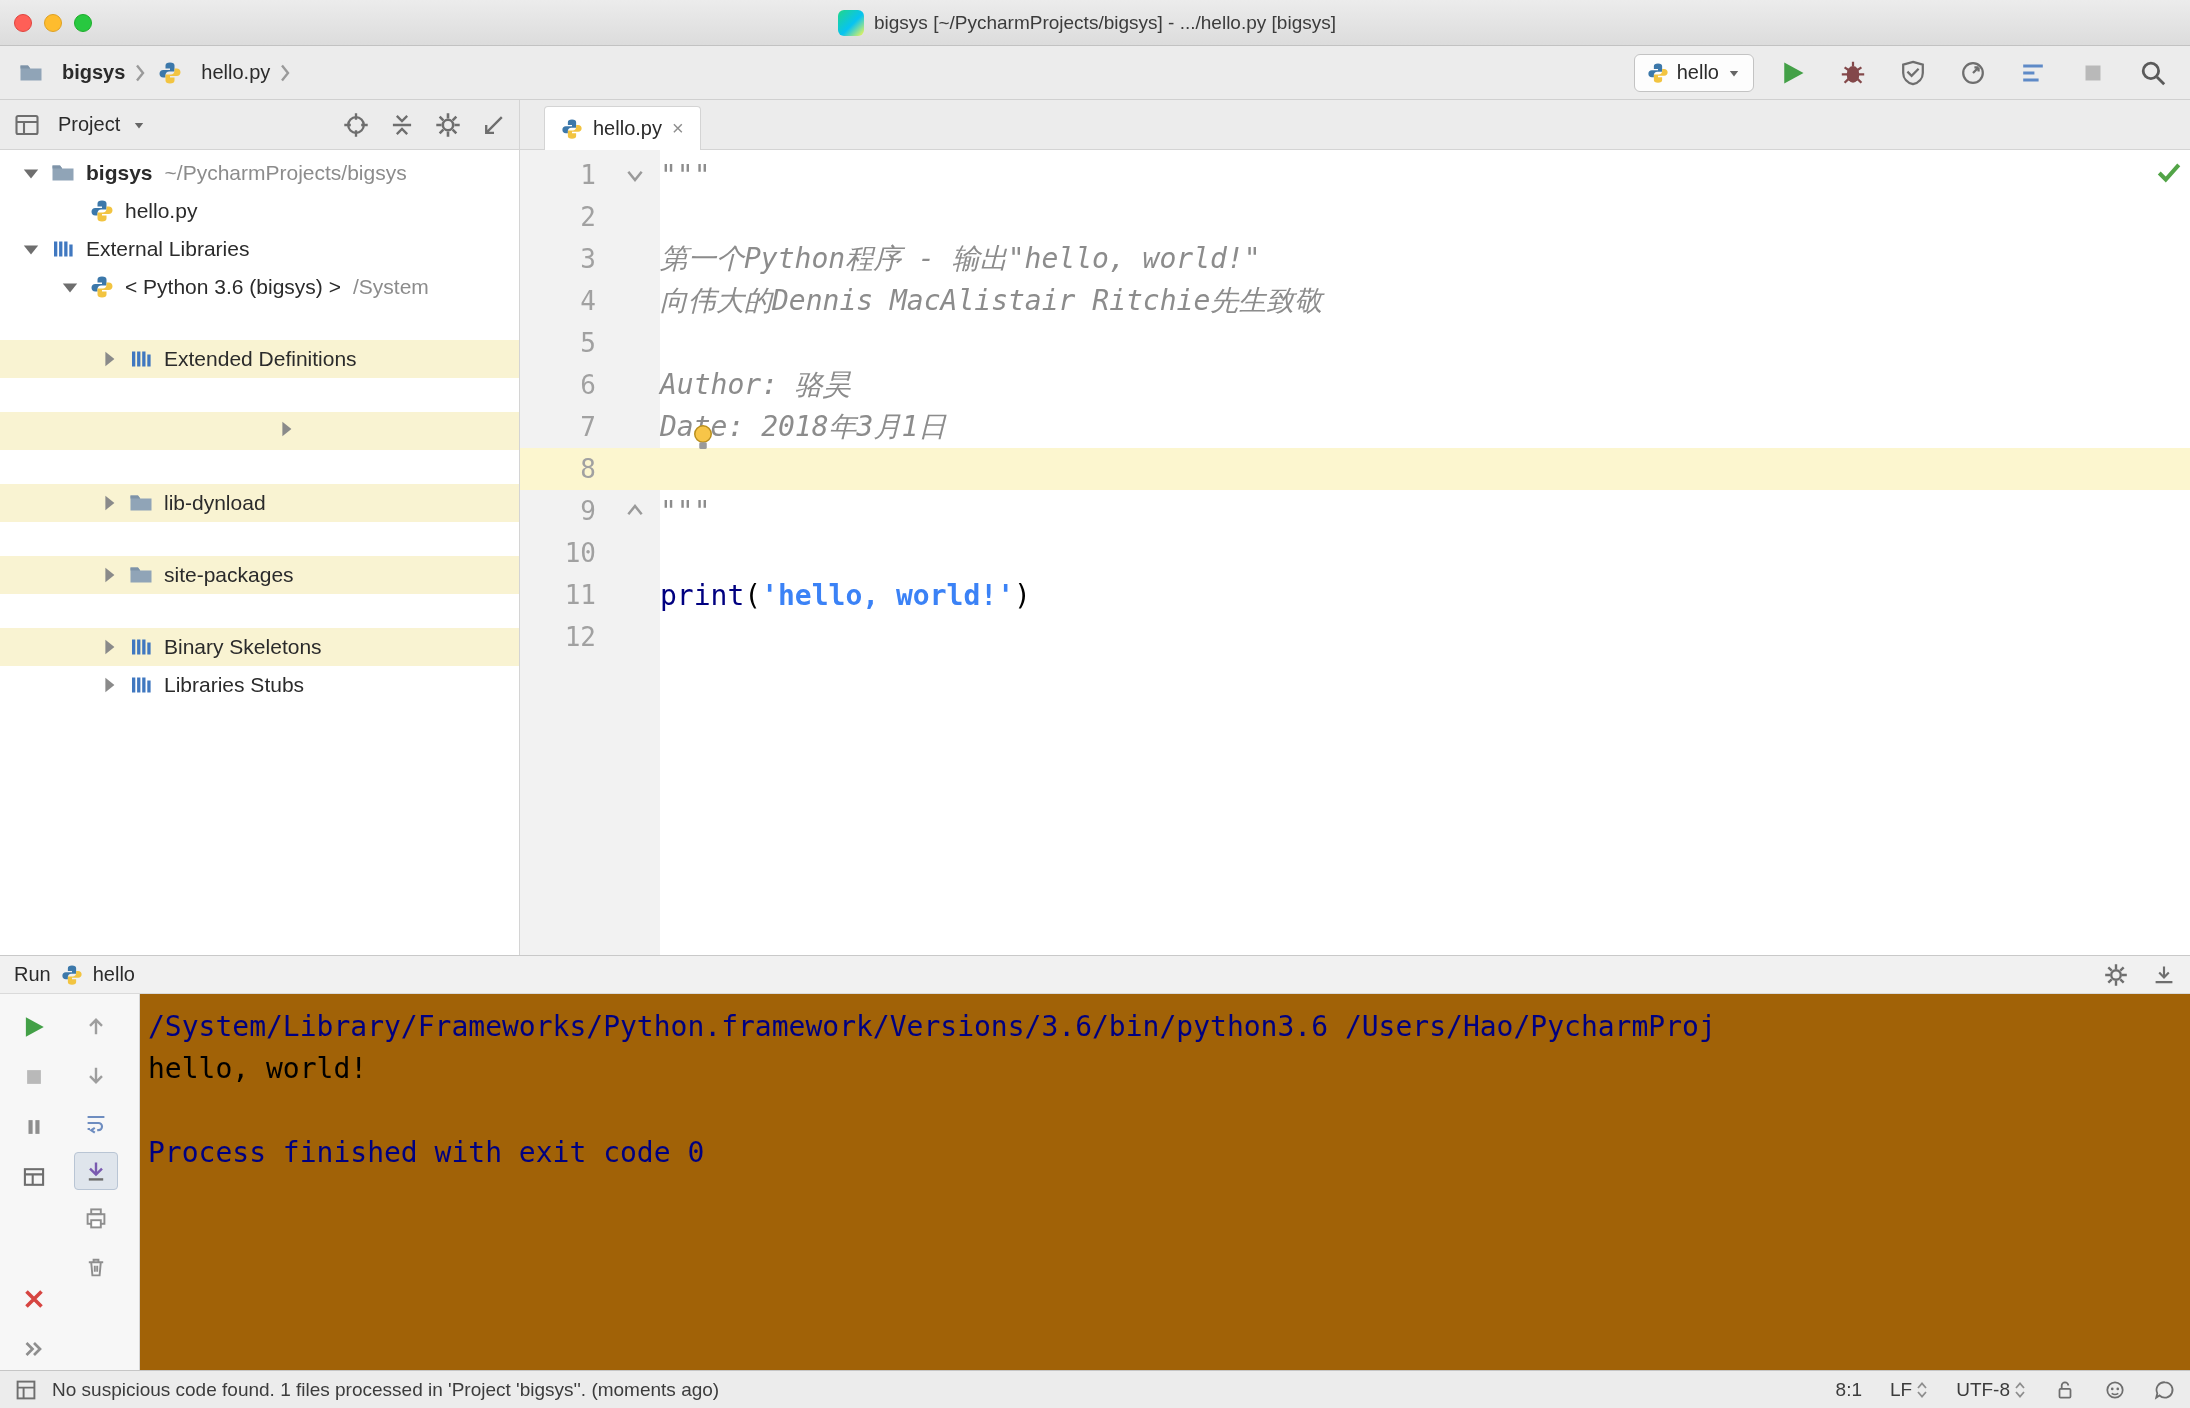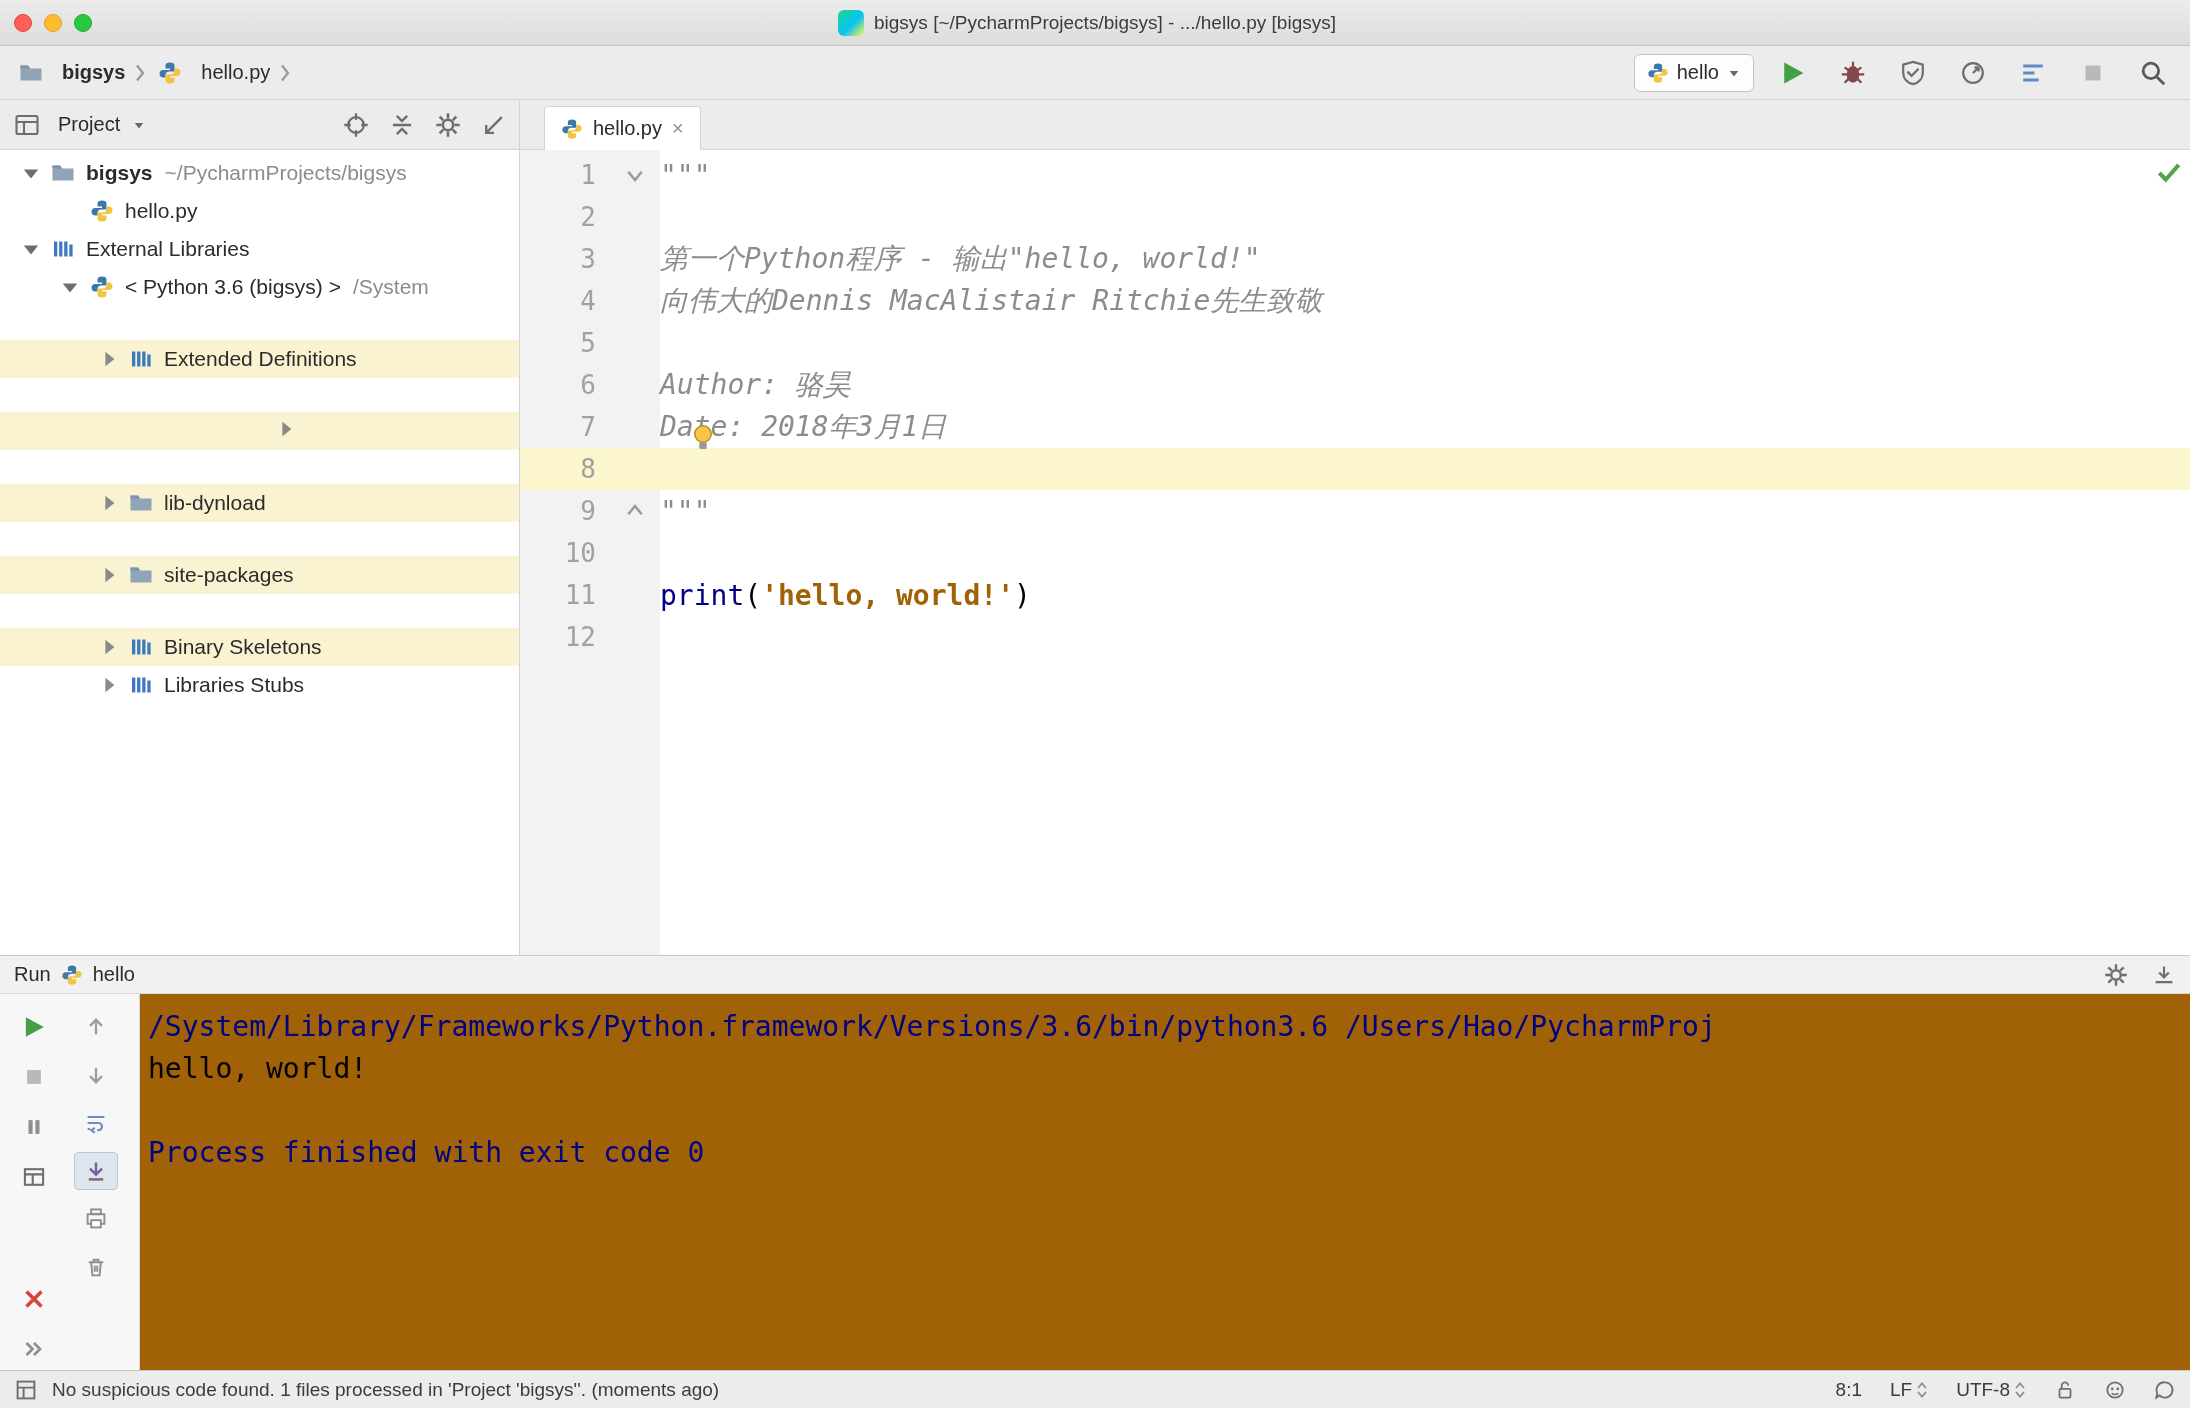--- a/index.html
+++ b/index.html
@@ -57,21 +57,21 @@
   .editor { position:relative; flex:1; background:#fff; overflow:hidden; }
   .gutter-bg { position:absolute; left:0; top:0; bottom:0; width:140px; background:#f2f2f2; }
   .lines { position:relative; padding-top:4px; }
   .code-line { position:relative; display:flex; height:42px; align-items:center; font-family:"DejaVu Sans Mono", monospace; }
   .code-line.current { background:#fcf6cf; }
   .ln { width:90px; flex:0 0 90px; text-align:right; padding-right:14px; font-size:26px; color:#a1a1a1; }
   .fold { width:50px; flex:0 0 50px; display:flex; align-items:center; justify-content:center; }
   .code { flex:1; white-space:pre; font-size:28px; color:#000; }
   .seg-docstring { color:#8c8c8c; font-style:italic; }
   .seg-keyword { color:#000080; }
-  .seg-string { color:#a16207; font-weight:bold; }
+  .seg-string { color:#3b82f6; font-weight:bold; }
   .seg-plain { color:#000; }
   .inspection-check { position:absolute; top:10px; right:8px; }
   .bulb { position:absolute; top:272px; left:168px; }
 
   
   .run-panel { height:415px; flex:0 0 415px; border-top:1px solid #c9c9c9; display:flex; flex-direction:column; background:#a16207; }
   .run-header { height:38px; flex:0 0 38px; background:#f1f1f1; border-bottom:1px solid #dadada;
                 display:flex; align-items:center; gap:10px; padding:0 14px; font-size:20px; color:#2b2b2b; }
   .run-header-icons { margin-left:auto; display:flex; gap:24px; align-items:center; }
   .run-body { flex:1; display:flex; min-height:0; }

